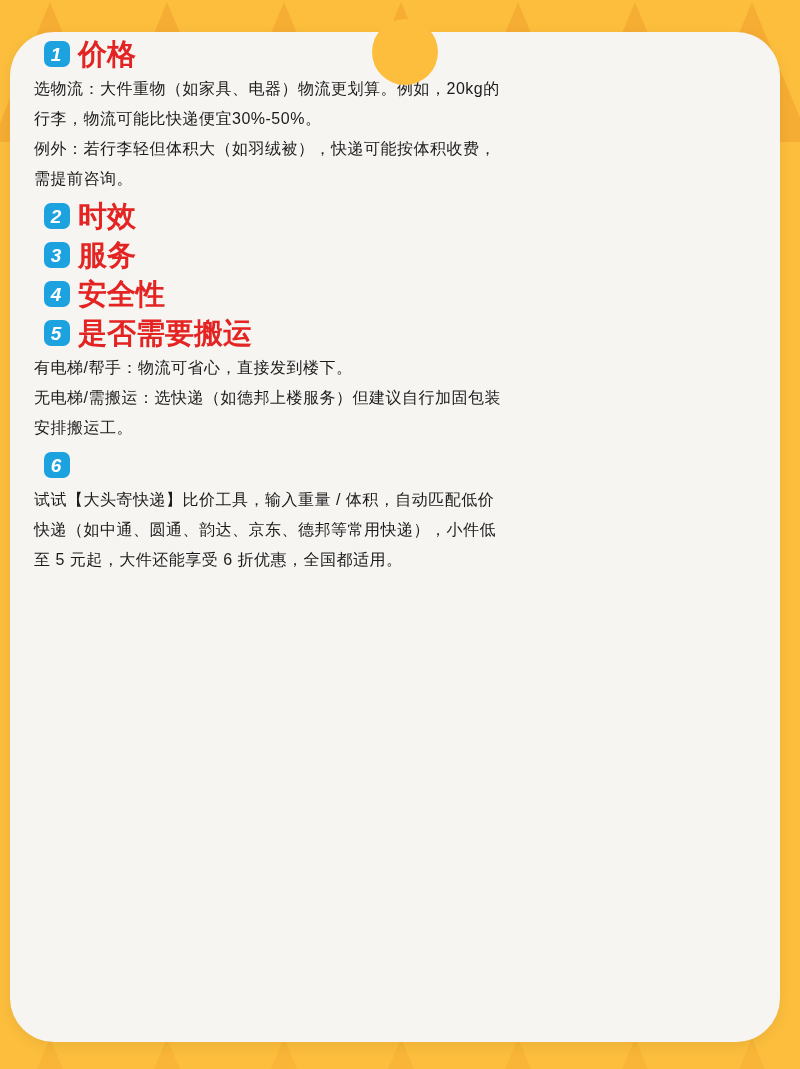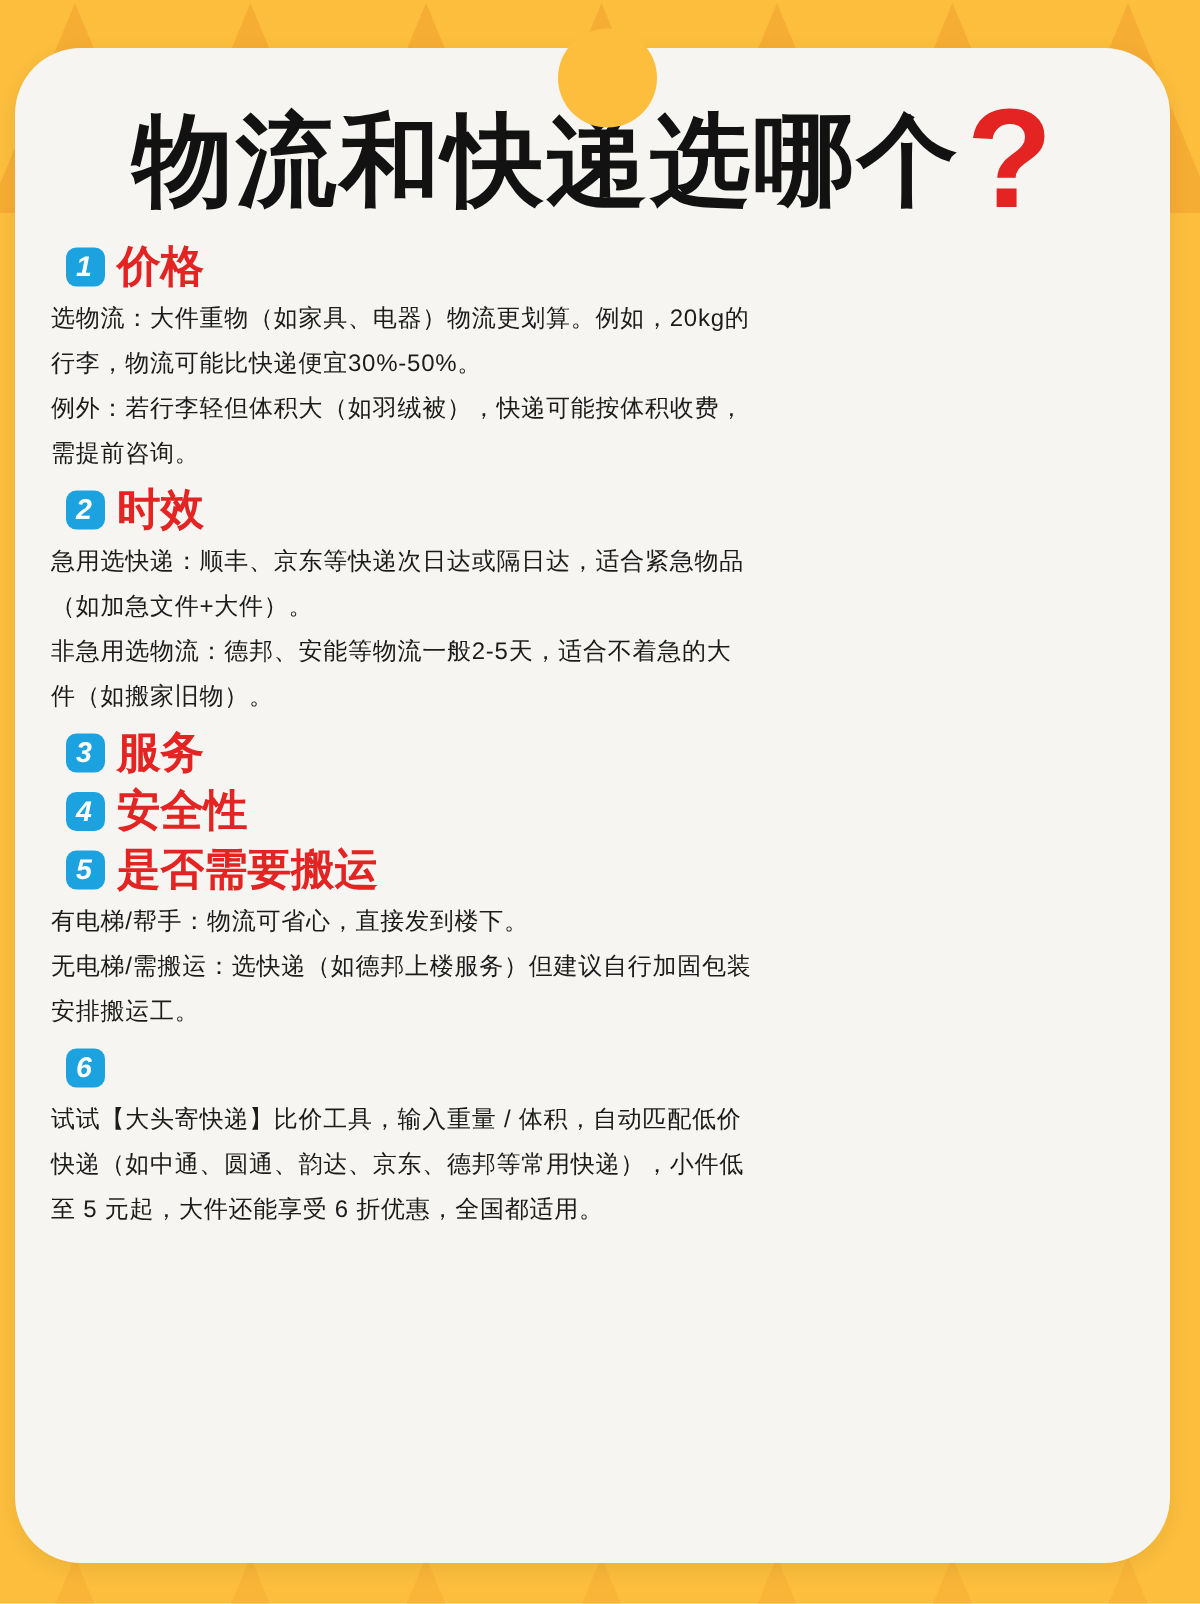--- a/index.html
+++ b/index.html
@@ -132,24 +132,20 @@
     <div class="tri bottom" style="left: 109px; top: 1038px;"></div>
     <div class="tri bottom" style="left: 226px; top: 1038px;"></div>
     <div class="tri bottom" style="left: 343px; top: 1038px;"></div>
     <div class="tri bottom" style="left: 460px; top: 1038px;"></div>
     <div class="tri bottom" style="left: 577px; top: 1038px;"></div>
     <div class="tri bottom" style="left: 694px; top: 1038px;"></div>
   </div>
 
 <div class="card">
   <div class="notch"></div>
-  <h1 class="title-row">
-    <span class="title-text">物流和快递选哪个</span>
-    <span class="title-qmark">?</span>
-  </h1>
   <div id="sections">
   <section class="sec">
     <div class="sec-head">
       <span class="badge">
         <span class="badge-num">1</span>
       </span>
       <h2 class="sec-title">价格</h2>
     </div>
     <p class="sec-body">选物流：大件重物（如家具、电器）物流更划算。例如，20kg的
 行李，物流可能比快递便宜30%-50%。
@@ -157,24 +153,20 @@
 需提前咨询。</p>
   </section>
 
   <section class="sec">
     <div class="sec-head">
       <span class="badge">
         <span class="badge-num">2</span>
       </span>
       <h2 class="sec-title">时效</h2>
     </div>
-    <p class="sec-body">急用选快递：顺丰、京东等快递次日达或隔日达，适合紧急物品
-（如加急文件+大件）。
-非急用选物流：德邦、安能等物流一般2-5天，适合不着急的大
-件（如搬家旧物）。</p>
   </section>
 
   <section class="sec">
     <div class="sec-head">
       <span class="badge">
         <span class="badge-num">3</span>
       </span>
       <h2 class="sec-title">服务</h2>
     </div>
   </section>

